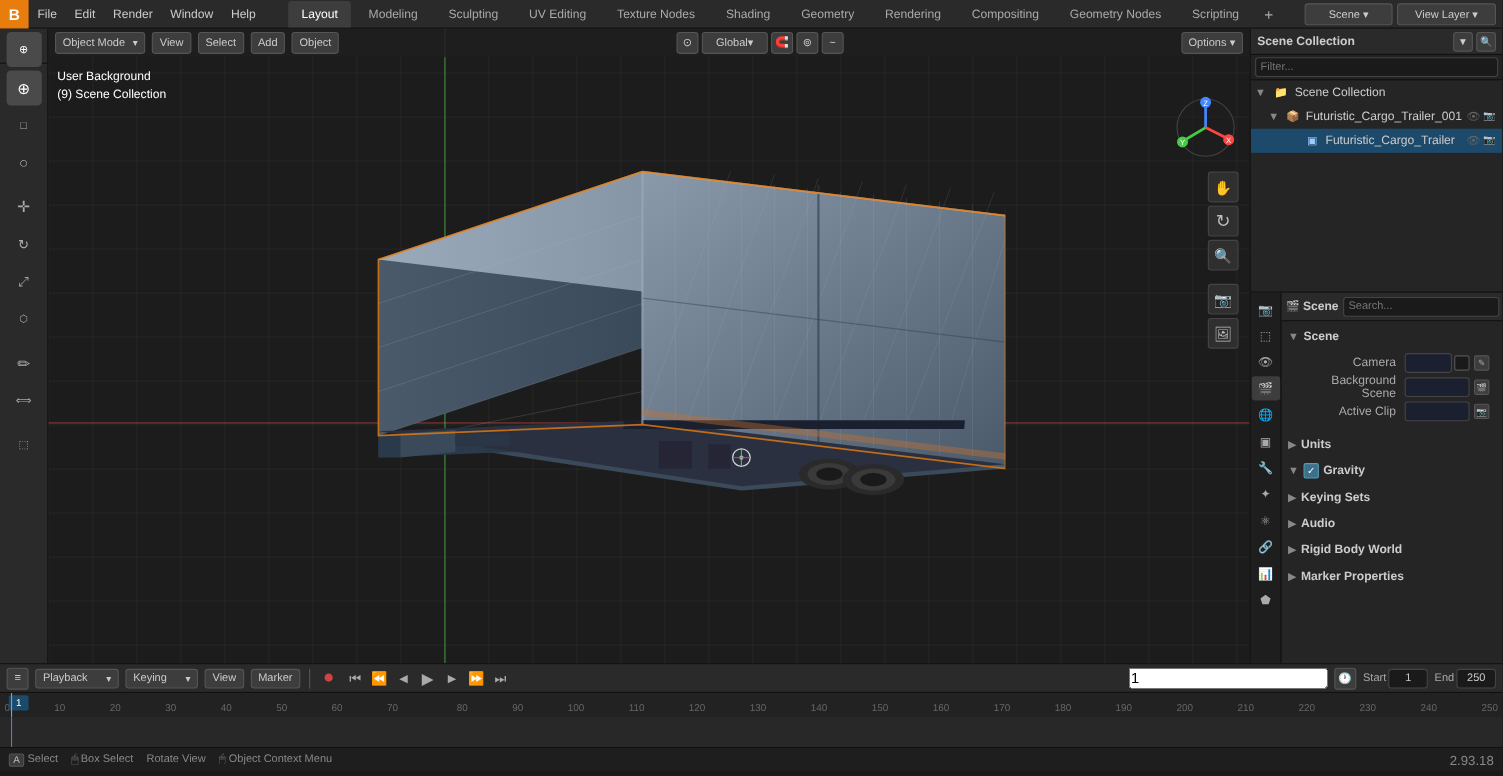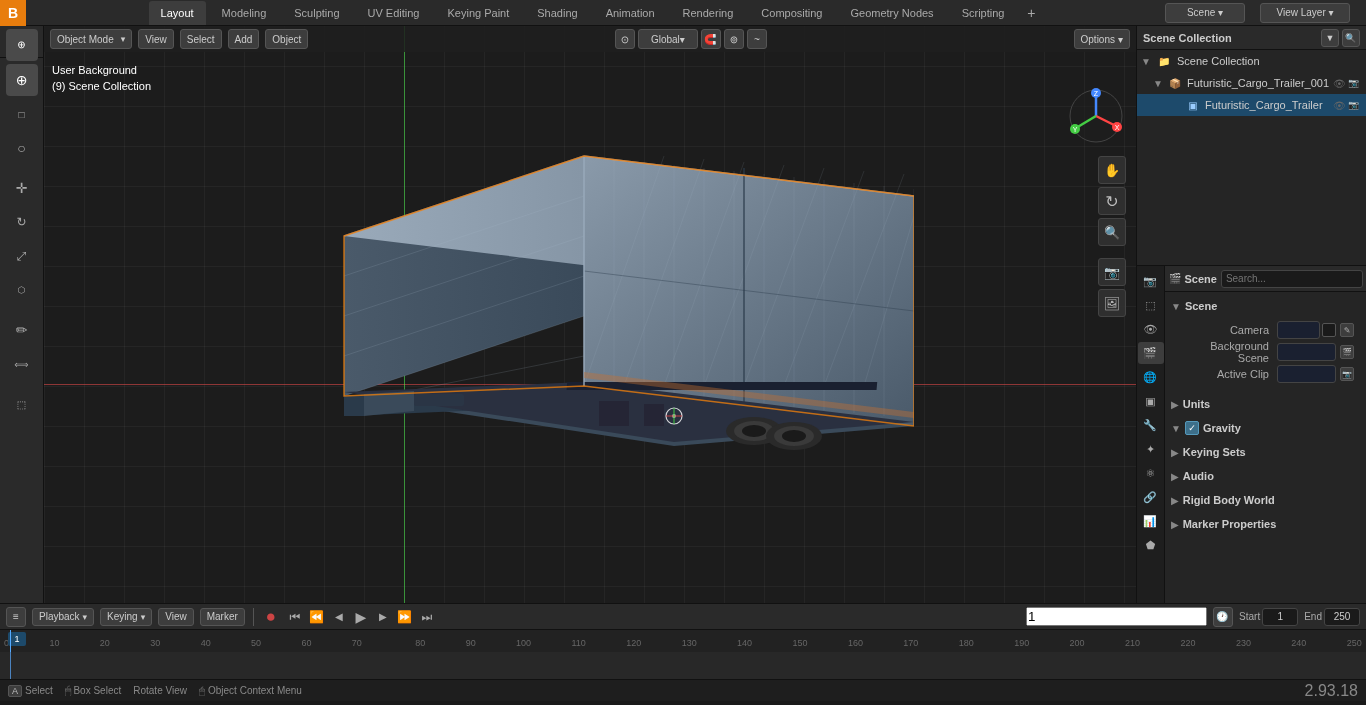--- a/index.html
+++ b/index.html
@@ -364,21 +364,21 @@
       height: 18px;
       padding: 0 6px;
       background: #3d3d3d;
       border: 1px solid #555;
       border-radius: 3px;
       color: #ccc;
       font-size: 10px;
       cursor: pointer;
       display: flex;
       align-items: center;
-      gap: 3px;
+      gap: 17px;
     }
     #timeline-controls {
       display: flex;
       align-items: center;
       justify-content: center;
       gap: 4px;
     }
     .tc-btn {
       width: 18px;
       height: 18px;
@@ -448,21 +448,21 @@
       background: #3d3d3d;
       border: 1px solid #555;
       border-radius: 2px;
       padding: 0 3px;
       font-size: 9px;
       color: #bbb;
     }
     .version-badge {
       margin-left: auto;
       color: #888;
-      font-size: 16px;
+      font-size: 12px;
     }
 
     
     .viewport-top-bar {
       position: absolute;
       top: 0;
       left: 0;
       right: 0;
       height: 26px;
       background: rgba(30,30,30,0.85);
@@ -517,38 +517,45 @@
       background: #1a1a1a;
       border: 1px solid #555;
       border-radius: 2px;
     }
   </style>
 </head>
 <body>
 
 <div id="top-menubar">
   <div class="logo">B</div>
+  <div class="menu-items">
+    <div class="menu-item">File</div>
+    <div class="menu-item">Edit</div>
+    <div class="menu-item">Render</div>
+    <div class="menu-item">Window</div>
+    <div class="menu-item">Help</div>
+  </div>
   <div style="flex:1;display:flex;align-items:center;justify-content:center;">
 
     <div style="display:flex;align-items:center;gap:2px;">
       <div class="workspace-tab active">Layout</div>
       <div class="workspace-tab">Modeling</div>
       <div class="workspace-tab">Sculpting</div>
       <div class="workspace-tab">UV Editing</div>
-      <div class="workspace-tab">Keying Paint</div>
+      <div class="workspace-tab">Texture Nodes</div>
       <div class="workspace-tab">Shading</div>
-      <div class="workspace-tab">Animation</div>
+      <div class="workspace-tab">Geometry</div>
       <div class="workspace-tab">Rendering</div>
       <div class="workspace-tab">Compositing</div>
       <div class="workspace-tab">Geometry Nodes</div>
       <div class="workspace-tab">Scripting</div>
       <div class="workspace-tab-add">+</div>
     </div>
   </div>
-  <div style="display:flex;align-items:center;gap:15px;padding-right:16px;">
+  <div style="display:flex;align-items:center;gap:4px;padding-right:6px;">
     <div class="toolbar-icon-btn" style="width:80px;font-size:10px;">Scene ▾</div>
     <div class="toolbar-icon-btn" style="width:90px;font-size:10px;">View Layer ▾</div>
   </div>
 </div>
 
 <div id="main-layout">
   <div id="content-area">
 
     <div id="left-sidebar">
 
@@ -753,20 +760,23 @@
 
       <div id="right-panel-top">
         <div class="outliner-header">
           <span>Scene Collection</span>
           <div style="margin-left:auto;display:flex;gap:3px;">
             <div class="toolbar-icon-btn" style="width:18px;height:18px;font-size:9px;">▼</div>
             <div class="toolbar-icon-btn" style="width:18px;height:18px;font-size:9px;">🔍</div>
           </div>
         </div>
 
+        <div style="padding:2px 4px;background:#222;border-bottom:1px solid #111;">
+          <input style="width: 100%; height: 18px; background: rgb(26, 26, 26); border: 1px solid rgb(68, 68, 68); border-radius: 3px; color: rgb(204, 204, 204); font-size: 10px; padding: 0px 4px;" placeholder="Filter...">
+        </div>
 
         <div class="outliner-row" style="padding-left:4px;">
           <span class="expand-arrow">▼</span>
           <span class="outliner-icon">📁</span>
           <span class="outliner-name">Scene Collection</span>
         </div>
         <div class="outliner-row" style="padding-left:16px;">
           <span class="expand-arrow">▼</span>
           <span class="outliner-icon" style="color:#aaa;">📦</span>
           <span class="outliner-name">Futuristic_Cargo_Trailer_001</span>

